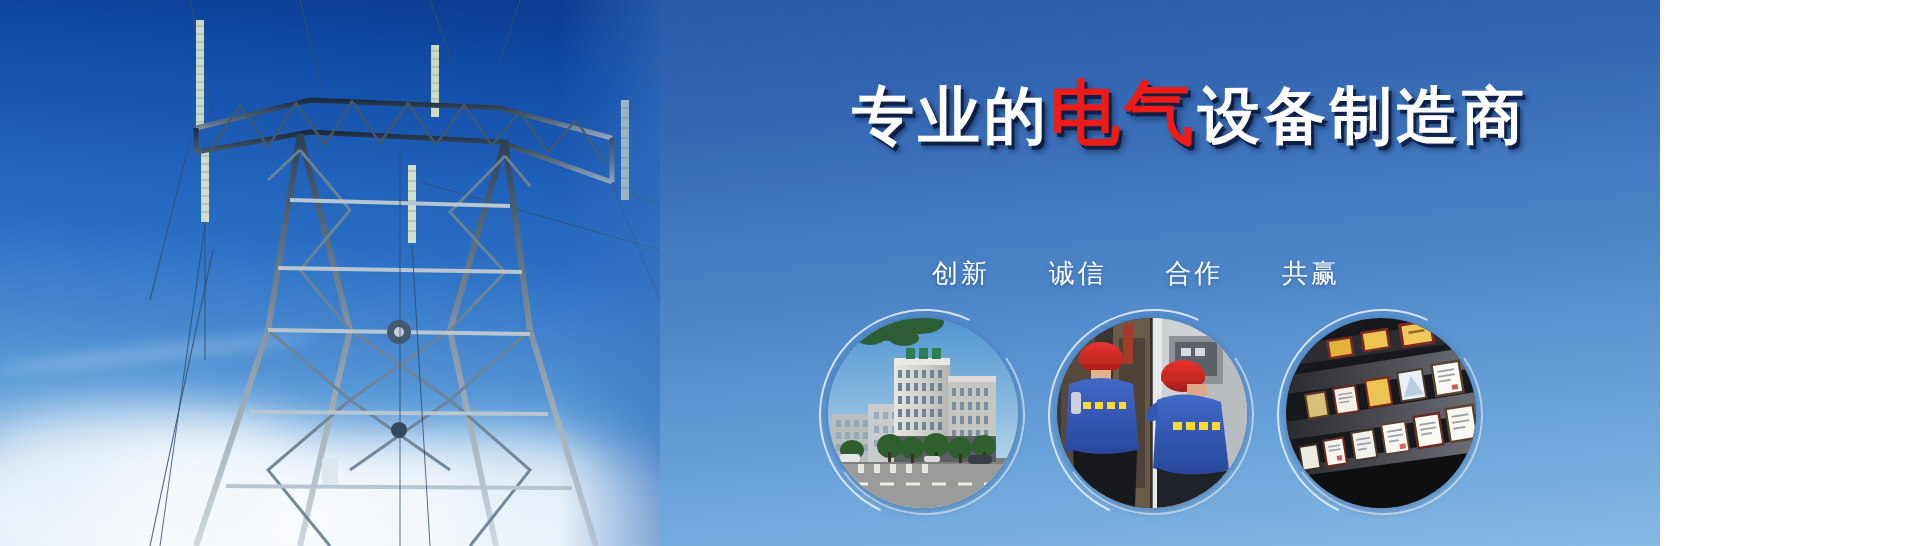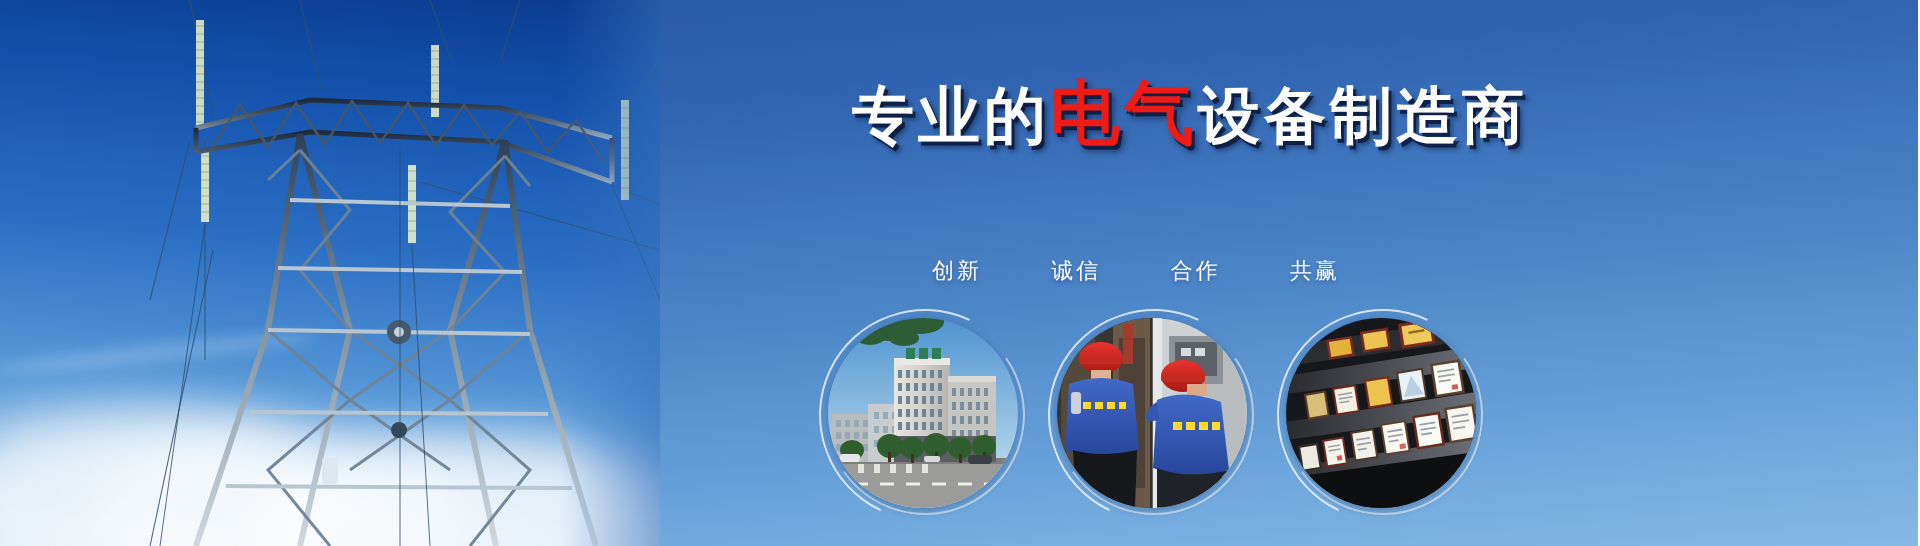--- a/index.html
+++ b/index.html
@@ -1,20 +1,20 @@
 <!DOCTYPE html>
 <html><head>
 <meta charset="utf-8">
 <style>
   html,body{margin:0;padding:0;background:#fff;}
   body{font-family:"Liberation Sans","DejaVu Sans",sans-serif;}
 
   .banner{
     position:relative;
-    width:1918px;height:546px;
+    width:1660px;height:546px;
     overflow:hidden;
     background:linear-gradient(175deg,#2456a6 0%,#2f62b0 22%,#4d86c8 55%,#6ba4da 80%,#86b9e4 100%);
   }
 
   
   .photo-left{
     position:absolute;left:0;top:0;width:660px;height:546px;
     overflow:hidden;
     background:linear-gradient(185deg,#0b3a8e 0%,#1350ab 18%,#2a6ec4 45%,#5b9bd8 72%,#9fc6e8 90%,#cfe2f2 100%);
   }
@@ -68,21 +68,21 @@
     white-space:nowrap;
   }
 
   
   .keywords{
     position:absolute;left:852px;top:256px;width:568px;
     display:flex;justify-content:space-between;align-items:center;
     padding:0 80px;box-sizing:border-box;
   }
   .kw{
-    color:#ffffff;font-size:22px;letter-spacing:3px;font-weight:500;
+    color:#ffffff;font-size:26px;letter-spacing:3px;font-weight:500;
     font-family:"DejaVu Sans","Liberation Sans",sans-serif;
     text-shadow:0 2px 4px rgba(10,30,70,.35);
     white-space:nowrap;
   }
 
   
   .circles{
     position:absolute;left:820px;top:318px;
     width:660px;height:210px;
   }

